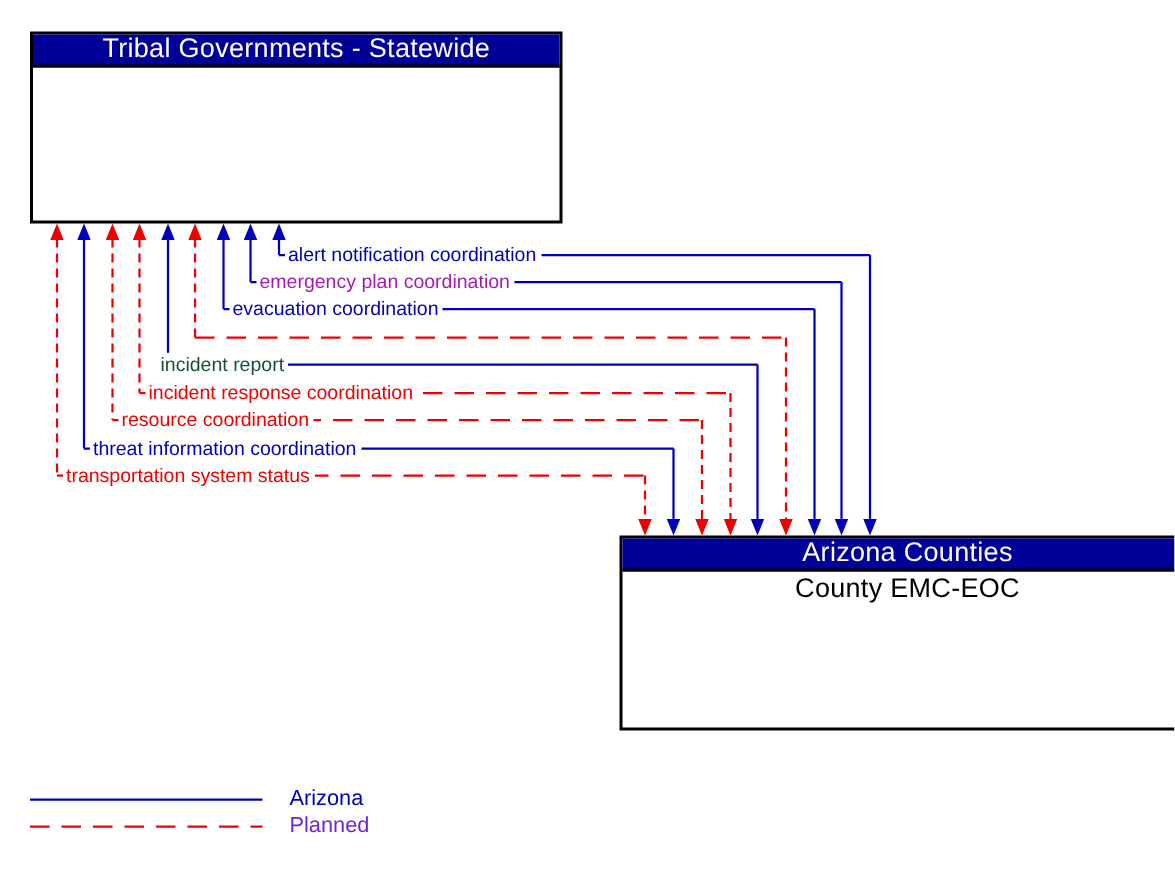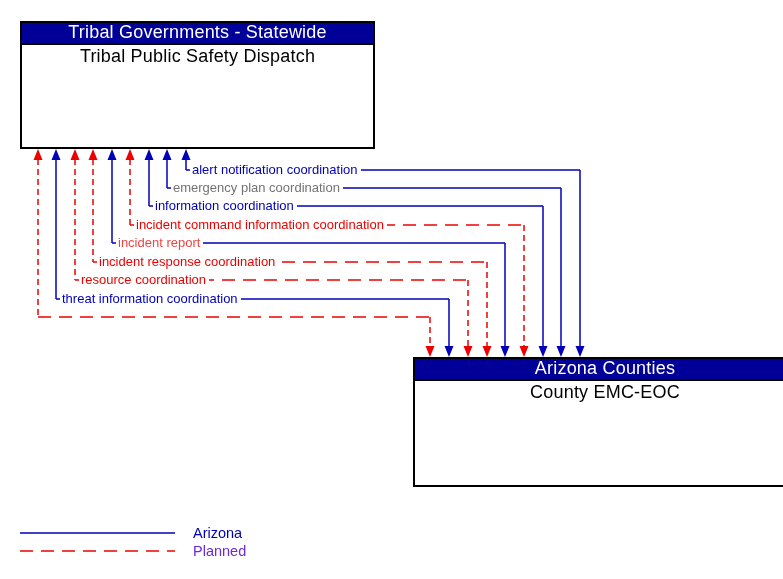--- a/index.html
+++ b/index.html
@@ -81,32 +81,31 @@
       <line x1="38" y1="317" x2="430" y2="317" stroke="#ee0000" stroke-width="1.5" stroke-dasharray="13,8"></line>
       <line x1="430" y1="317" x2="430" y2="347" stroke="#ee0000" stroke-width="1.5" stroke-dasharray="6,4"></line>
       <polygon points="38,149 33.5,160 42.5,160" fill="#ee0000"></polygon>
       <polygon points="430,357 425.5,346 434.5,346" fill="#ee0000"></polygon>
       <line x1="20" y1="533" x2="175" y2="533" stroke="#0000bb" stroke-width="1.5"></line>
       <line x1="20" y1="551" x2="175" y2="551" stroke="#ee0000" stroke-width="1.5" stroke-dasharray="13,8"></line>
     </svg>
 
   <div class="entity-box entity-box-top">
     <div class="entity-header" style="background: rgb(0, 0, 153); color: rgb(255, 255, 255);">Tribal Governments - Statewide</div>
-    <div class="entity-body">Tribal Public Safety Dispatch</div>
   </div>
 
   <div class="entity-box entity-box-bottom">
     <div class="entity-header" style="background: rgb(0, 0, 153); color: rgb(255, 255, 255);">Arizona Counties</div>
     <div class="entity-body">County EMC-EOC</div>
   </div>
 
   <span class="legend-label" style="left: 193px; top: 533px; color: rgb(0, 0, 187);">Arizona</span>
   <span class="legend-label" style="left: 193px; top: 551px; color: #6d28d9;">Planned</span>
 
 <span class="flow-label" style="left: 190px; top: 170px; color: rgb(0, 0, 187);">alert notification coordination</span>
-    <span class="flow-label" style="left: 171px; top: 188px; color: #737373;">emergency plan coordination</span>
-    <span class="flow-label" style="left: 153px; top: 206px; color: rgb(0, 0, 187);">information coordination</span>
-    <span class="flow-label" style="left: 134px; top: 225px; color: rgb(238, 0, 0);">incident command information coordination</span>
-    <span class="flow-label" style="left: 116px; top: 243px; color: #ef4444;">incident report</span>
+    <span class="flow-label" style="left: 171px; top: 188px; color: #a21caf;">emergency plan coordination</span>
+    <span class="flow-label" style="left: 153px; top: 206px; color: rgb(0, 0, 187);">evacuation coordination</span>
+    <span class="flow-label" style="left: 105px; top: 243px; color: #14532d;">incident report</span>
     <span class="flow-label" style="left: 79px; top: 280px; color: rgb(238, 0, 0);">resource coordination</span>
     <span class="flow-label" style="left: 97px; top: 262px; color: rgb(238, 0, 0);">incident response coordination</span>
     <span class="flow-label" style="left: 60px; top: 299px; color: rgb(0, 0, 187);">threat information coordination</span>
+    <span class="flow-label" style="left: 42px; top: 317px; color: rgb(238, 0, 0);">transportation system status</span>
   </div>
 
 </body></html>

